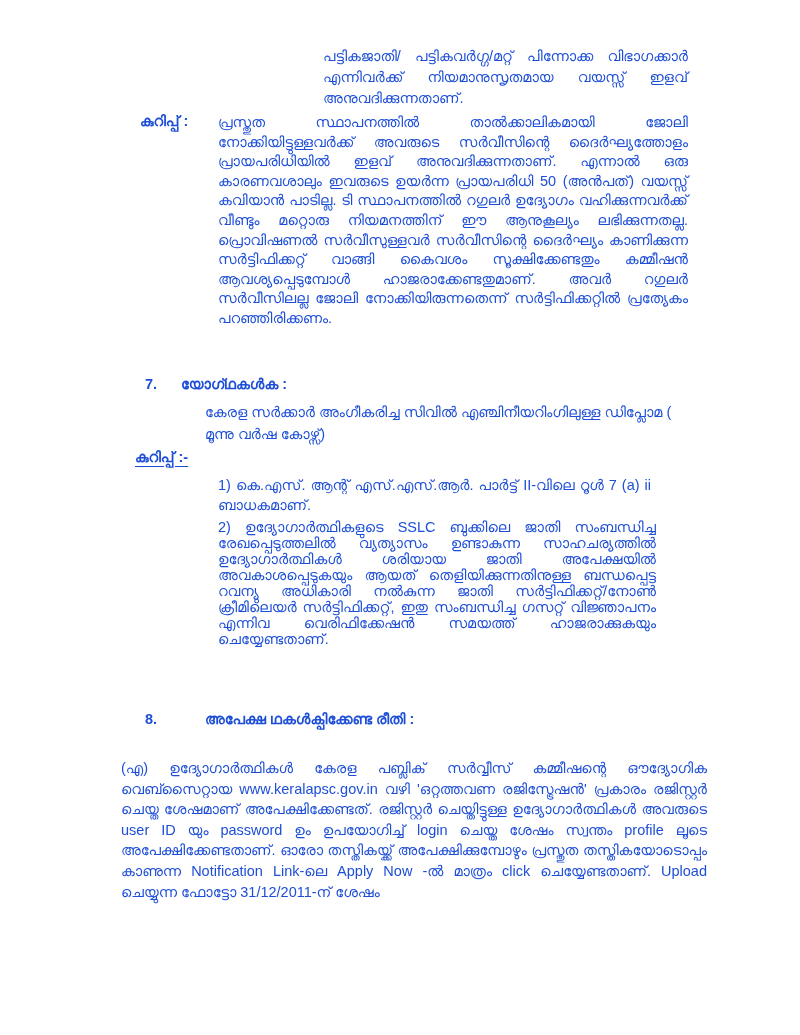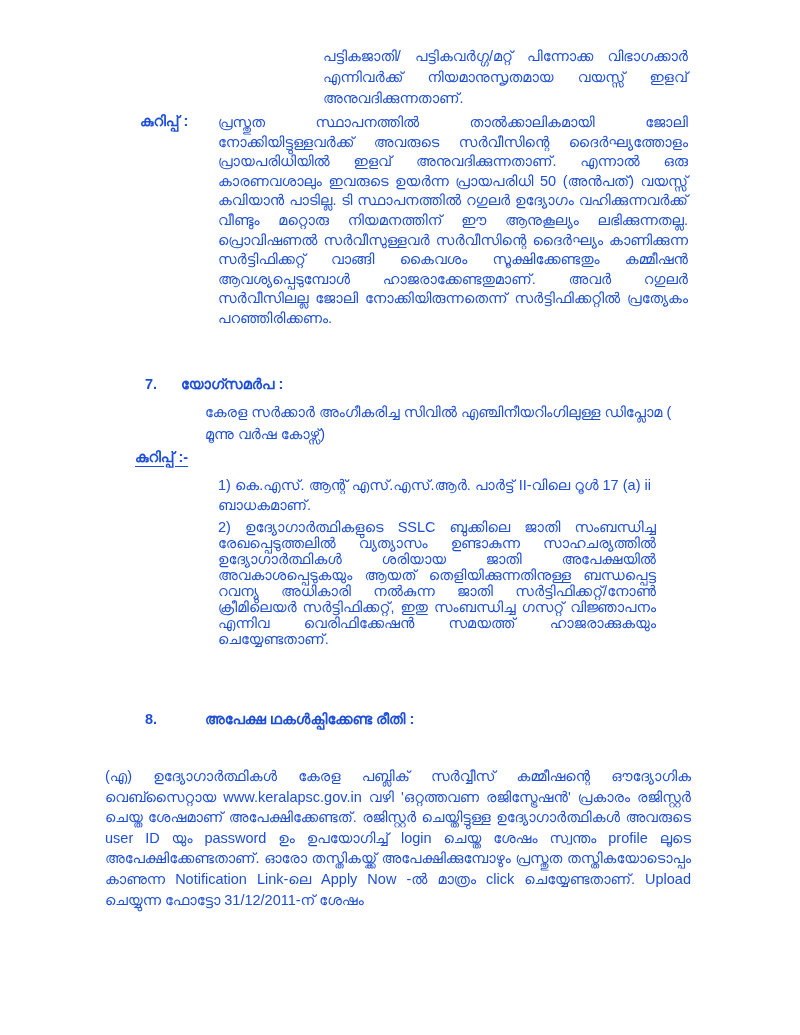--- a/index.html
+++ b/index.html
@@ -64,48 +64,47 @@
   }
   .note-item-2 {
     left: 218px; top: 519px; width: 438px;
     line-height: 16px;
   }
 
   .sec8-num   { left: 145px; top: 711px; font-weight: bold; }
   .sec8-title { left: 205px; top: 711px; font-weight: bold; }
 
   .para-a {
-    left: 105px; top: 758px; width: 586px;
+    left: 121px; top: 758px; width: 586px;
     line-height: 20.6px;
-    margin-top: 8px;
   }
 
   .marker { white-space: nowrap; }
 </style>
 </head>
 <body>
 
 <div class="page">
 
   <div class="abs cont-para just">പട്ടികജാതി/ പട്ടികവർഗ്ഗ/മറ്റ് പിന്നോക്ക വിഭാഗക്കാർ എന്നിവർക്ക് നിയമാനുസൃതമായ വയസ്സ് ഇളവ് അനുവദിക്കുന്നതാണ്.</div>
 
   <div class="abs note1-label">കുറിപ്പ് :</div>
   <div class="abs note1-body just">പ്രസ്തുത സ്ഥാപനത്തിൽ താൽക്കാലികമായി ജോലി നോക്കിയിട്ടുള്ളവർക്ക് അവരുടെ സർവീസിന്റെ ദൈർഘ്യത്തോളം പ്രായപരിധിയിൽ ഇളവ് അനുവദിക്കുന്നതാണ്. എന്നാൽ ഒരു കാരണവശാലും ഇവരുടെ ഉയർന്ന പ്രായപരിധി 50 (അൻപത്) വയസ്സ് കവിയാൻ പാടില്ല. ടി സ്ഥാപനത്തിൽ റഗുലർ ഉദ്യോഗം വഹിക്കുന്നവർക്ക് വീണ്ടും മറ്റൊരു നിയമനത്തിന് ഈ ആനുകൂല്യം ലഭിക്കുന്നതല്ല. പ്രൊവിഷണൽ സർവീസുള്ളവർ സർവീസിന്റെ ദൈർഘ്യം കാണിക്കുന്ന സർട്ടിഫിക്കറ്റ് വാങ്ങി കൈവശം സൂക്ഷിക്കേണ്ടതും കമ്മീഷൻ ആവശ്യപ്പെടുമ്പോൾ ഹാജരാക്കേണ്ടതുമാണ്. അവർ റഗുലർ സർവീസിലല്ല ജോലി നോക്കിയിരുന്നതെന്ന് സർട്ടിഫിക്കറ്റിൽ പ്രത്യേകം പറഞ്ഞിരിക്കണം.</div>
 
 
   <div class="abs sec7-num">7.</div>
-  <div class="abs sec7-title">യോഗ്സമർപ :</div>
+  <div class="abs sec7-title">യോഗ്ഥകൾക :</div>
 
   <div class="abs qual-para">കേരള  സർക്കാർ അംഗീകരിച്ച സിവിൽ എഞ്ചിനീയറിംഗിലുള്ള ഡിപ്ലോമ ( മൂന്നു വർഷ കോഴ്സ്)</div>
 
   <div class="abs note2-label">കുറിപ്പ് :-</div>
 
   <div class="abs note-item-1 just">
     <span class="marker">1)</span>
-    <span>കെ.എസ്. ആന്റ് എസ്.എസ്.ആർ. പാർട്ട് II-വിലെ റൂൾ 17 (a) ii ബാധകമാണ്.</span>
+    <span>കെ.എസ്. ആന്റ് എസ്.എസ്.ആർ. പാർട്ട് II-വിലെ റൂൾ 7 (a) ii ബാധകമാണ്.</span>
   </div>
 
   <div class="abs note-item-2 just">
     <span class="marker">2)</span>
     <span>ഉദ്യോഗാർത്ഥികളുടെ SSLC ബുക്കിലെ ജാതി സംബന്ധിച്ച രേഖപ്പെടുത്തലിൽ വ്യത്യാസം ഉണ്ടാകുന്ന സാഹചര്യത്തിൽ ഉദ്യോഗാർത്ഥികൾ ശരിയായ ജാതി അപേക്ഷയിൽ അവകാശപ്പെടുകയും ആയത് തെളിയിക്കുന്നതിനുള്ള ബന്ധപ്പെട്ട റവന്യു അധികാരി നൽകുന്ന ജാതി സർട്ടിഫിക്കറ്റ്/നോൺ ക്രീമിലെയർ സർട്ടിഫിക്കറ്റ്, ഇതു സംബന്ധിച്ച ഗസറ്റ് വിജ്ഞാപനം എന്നിവ വെരിഫിക്കേഷൻ സമയത്ത് ഹാജരാക്കുകയും ചെയ്യേണ്ടതാണ്.</span>
   </div>
 
   <div class="abs sec8-num">8.</div>
   <div class="abs sec8-title">അപേക്ഷ ഥകൾക്പിക്കേണ്ട രീതി :</div>
 

